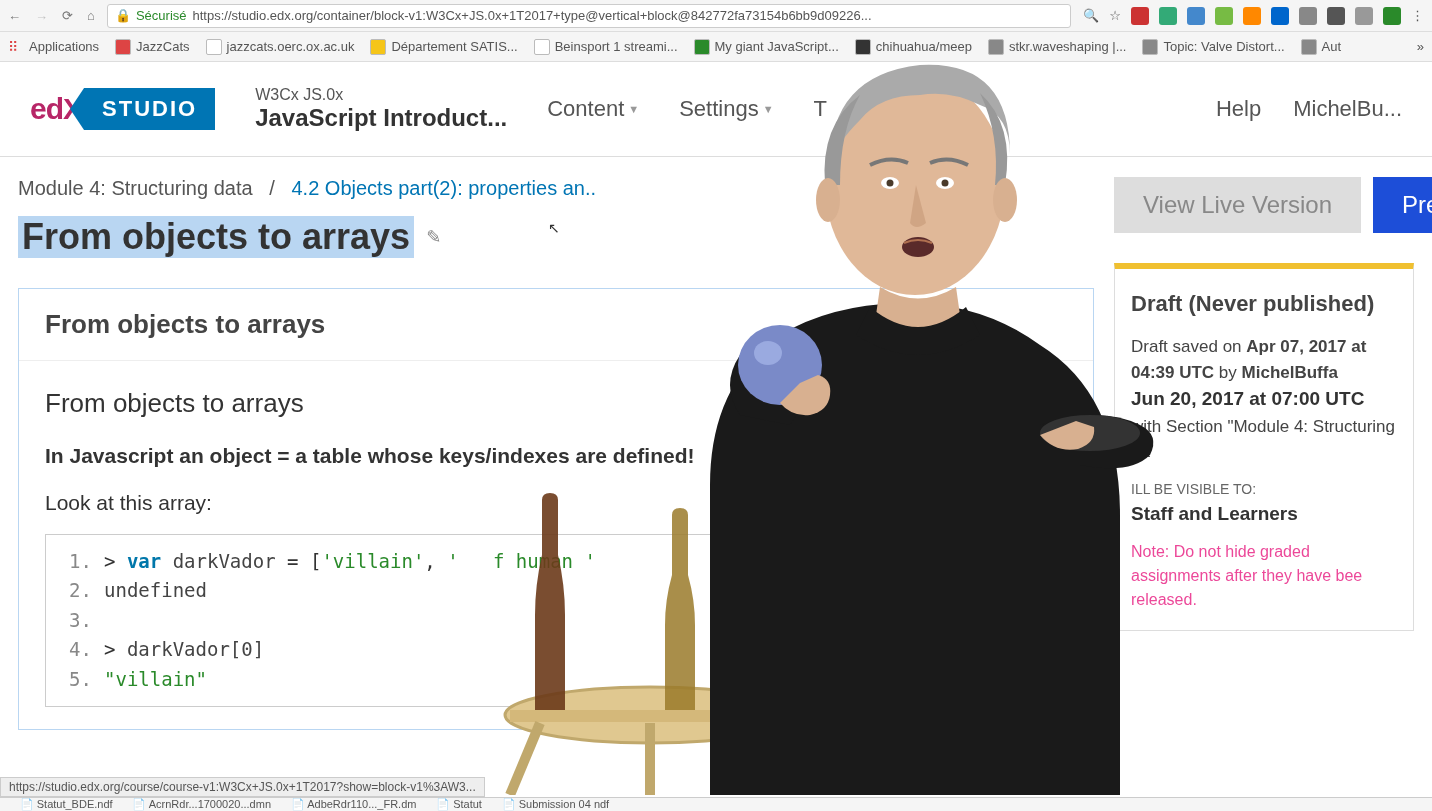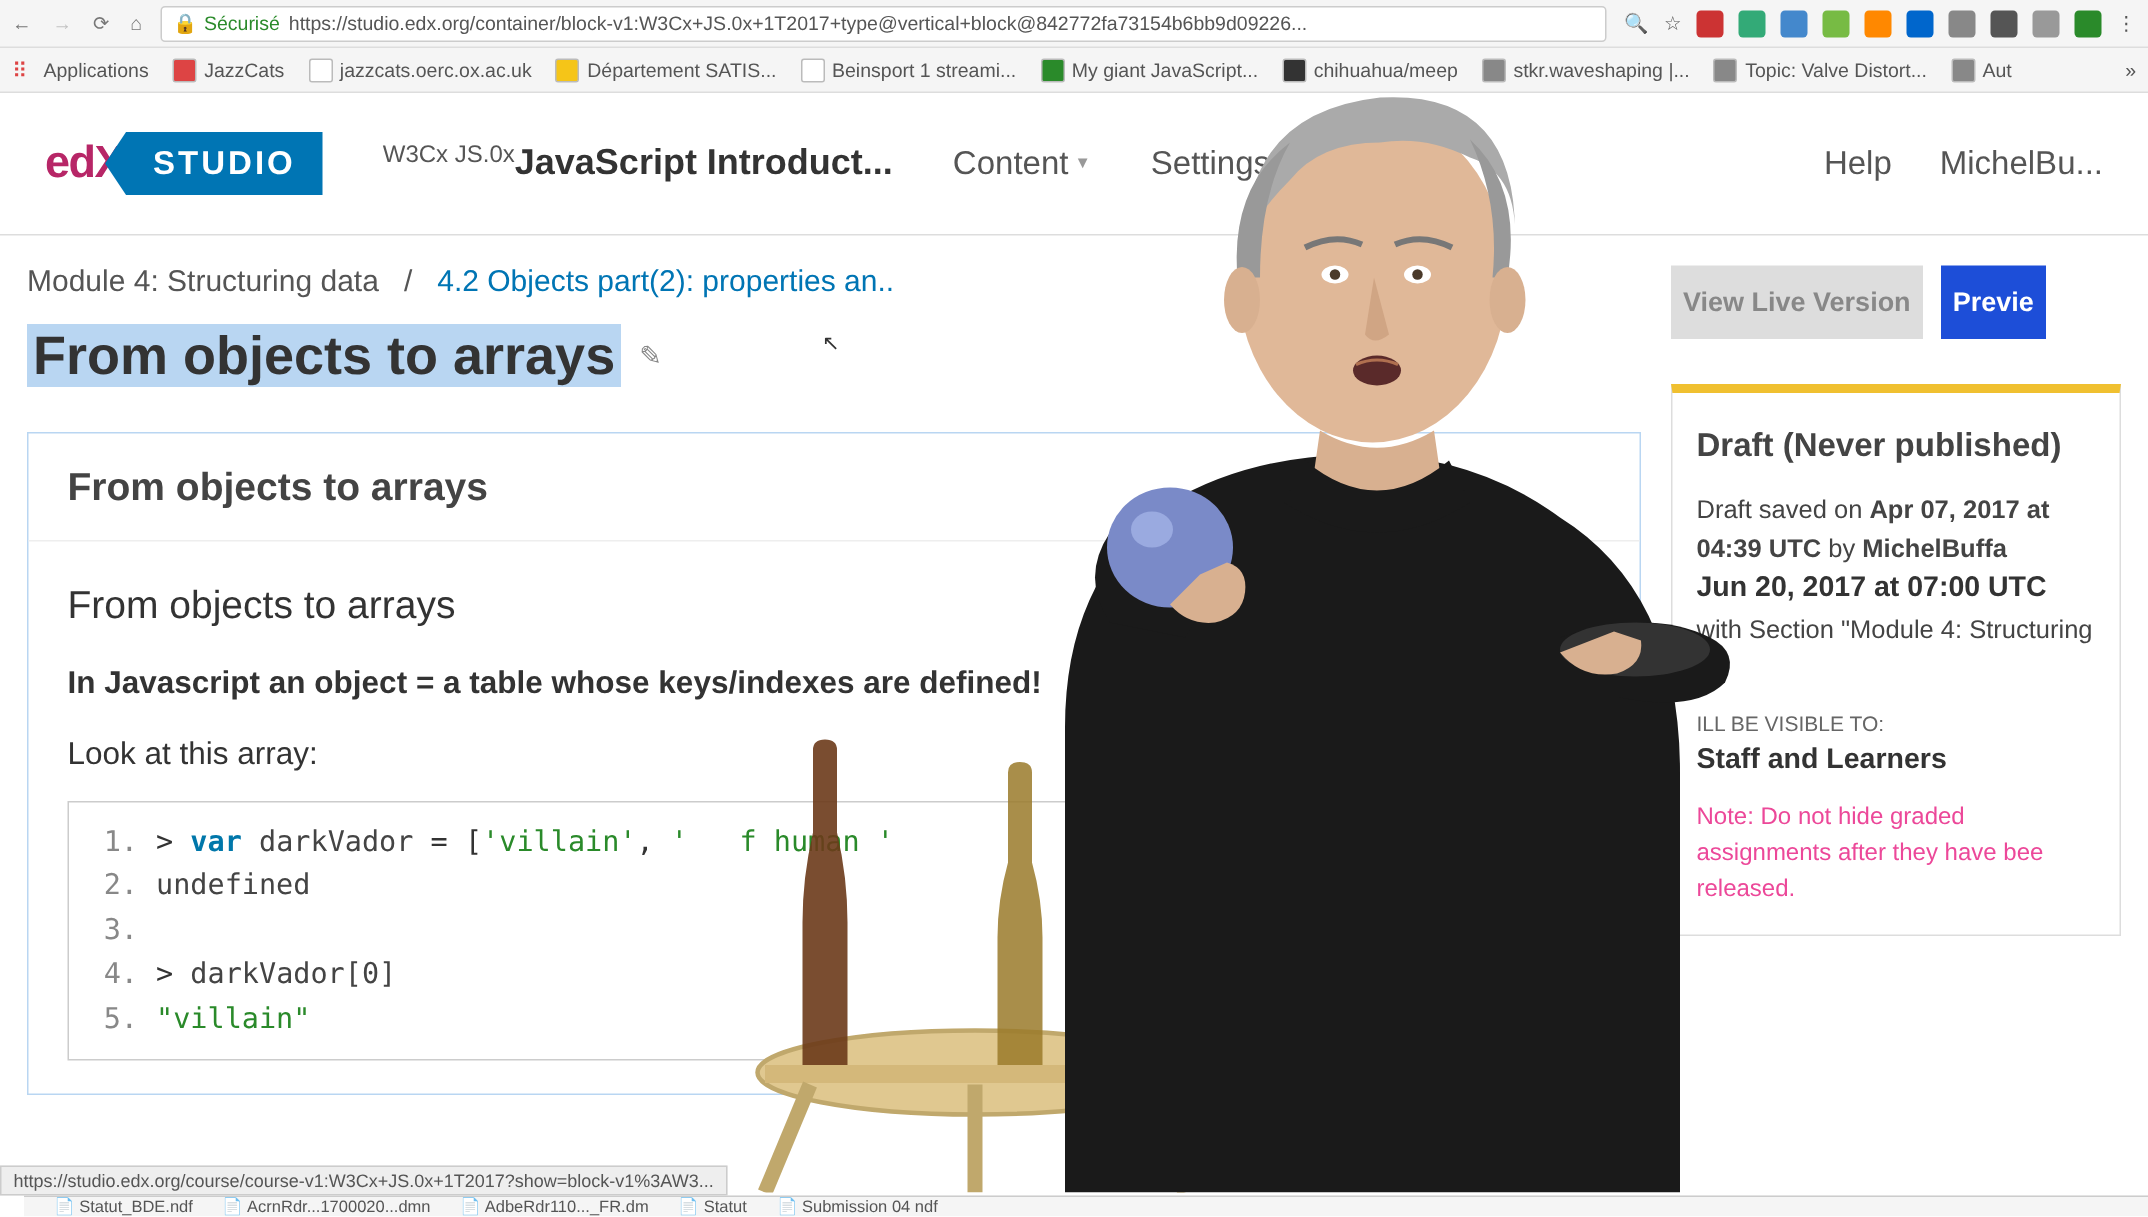--- a/index.html
+++ b/index.html
@@ -18,21 +18,21 @@
 .bookmarks-bar { height: 30px; background: #f5f5f5; border-bottom: 1px solid #ddd; display: flex; align-items: center; padding: 0 8px; gap: 16px; font-size: 13px; color: #555; overflow: hidden; white-space: nowrap; }
 .bookmarks-bar .bm { display: flex; align-items: center; gap: 5px; cursor: pointer; }
 .bm-icon { width: 16px; height: 16px; border-radius: 2px; display: inline-block; }
 
 
 .edx-header { height: 95px; border-bottom: 1px solid #ddd; display: flex; align-items: center; padding: 0 30px; gap: 40px; }
 .edx-logo { display: flex; align-items: center; }
 .edx-logo-mark { font-weight: 800; font-size: 30px; color: #b72667; letter-spacing: -1px; }
 .edx-logo-studio { background: #0075b4; color: #fff; padding: 8px 18px; font-size: 22px; font-weight: 700; letter-spacing: 2px; margin-left: 2px; position: relative; }
 .edx-logo-studio::before { content: ""; position: absolute; left: -14px; top: 0; bottom: 0; width: 14px; background: #0075b4; clip-path: polygon(100% 0, 100% 100%, 0 50%); }
-.course-info { display: flex; }
+.course-info { display: flex; flex-direction: column; }
 .course-code { font-size: 16px; color: #555; }
 .course-name { font-size: 24px; font-weight: 600; color: #333; }
 .top-nav { display: flex; gap: 40px; font-size: 22px; color: #555; }
 .top-nav .nav-item { display: flex; align-items: center; gap: 4px; cursor: pointer; }
 .top-nav .caret { font-size: 11px; color: #999; }
 .header-right { margin-left: auto; display: flex; gap: 32px; font-size: 22px; color: #555; }
 
 
 .page-area { padding: 20px 18px; display: flex; gap: 20px; position: relative; }
 .main-col { flex: 1; min-width: 0; }
@@ -51,37 +51,37 @@
 .code-block { border: 1px solid #ccc; background: #fff; padding: 12px 16px; font-family: Menlo, Consolas, monospace; font-size: 19px; line-height: 1.55; margin-top: 12px; }
 .code-line { display: flex; white-space: pre; }
 .code-line .num { width: 30px; color: #888; text-align: right; margin-right: 12px; }
 .kw-var { color: #0077aa; font-weight: 600; }
 .str { color: #2a8a2a; }
 .ident { color: #444; }
 
 
 .right-col { width: 300px; flex-shrink: 0; }
 .action-btns { display: flex; gap: 12px; margin-bottom: 30px; }
-.btn { padding: 14px 8px; font-size: 18px; font-weight: 700; border: none; cursor: pointer; white-space: nowrap; }
+.btn { padding: 14px 29px; font-size: 24px; font-weight: 400; border: none; cursor: pointer; white-space: nowrap; }
 .btn-grey { background: #ddd; color: #888; }
 .btn-blue { background: #1d4ed8; color: #fff; }
 .publish-box { border: 1px solid #ddd; border-top: 6px solid #f0c030; background: #fff; padding: 18px 16px; font-size: 17px; color: #444; line-height: 1.5; }
 .publish-box h3 { font-size: 22px; font-weight: 600; margin-bottom: 14px; }
 .publish-box .label { text-transform: uppercase; font-size: 14px; color: #666; margin-top: 14px; }
 .publish-box .value { font-size: 19px; font-weight: 600; color: #333; }
 .publish-box .hide-link { color: #0075b4; }
 .publish-box .note { font-size: 16px; color: #ec4899; margin-top: 12px; }
 
 
 .presenter { position: absolute; left: 480px; top: 55px; width: 680px; height: 740px; pointer-events: none; }
 .presenter svg { width: 100%; height: 100%; }
 
 
 .status-footer { position: absolute; bottom: 14px; left: 0; background: #eee; border: 1px solid #ccc; padding: 2px 8px; font-size: 12px; color: #555; }
-.download-bar { position: absolute; bottom: 0; left: 16px; right: 0; height: 14px; background: #f5f5f5; border-top: 1px solid #ccc; display: flex; align-items: center; gap: 20px; padding: 0 20px; font-size: 11px; color: #555; overflow: hidden; }
+.download-bar { position: absolute; bottom: 0; left: 0; right: 0; height: 14px; background: #f5f5f5; border-top: 1px solid #ccc; display: flex; align-items: center; gap: 20px; padding: 0 20px; font-size: 11px; color: #555; overflow: hidden; }
 </style>
 </head>
 <body>
 
 <div class="browser-bar">
   <div class="nav-icons">
     <span>←</span>
     <span style="opacity:.4">→</span>
     <span>⟳</span>
     <span>⌂</span>

